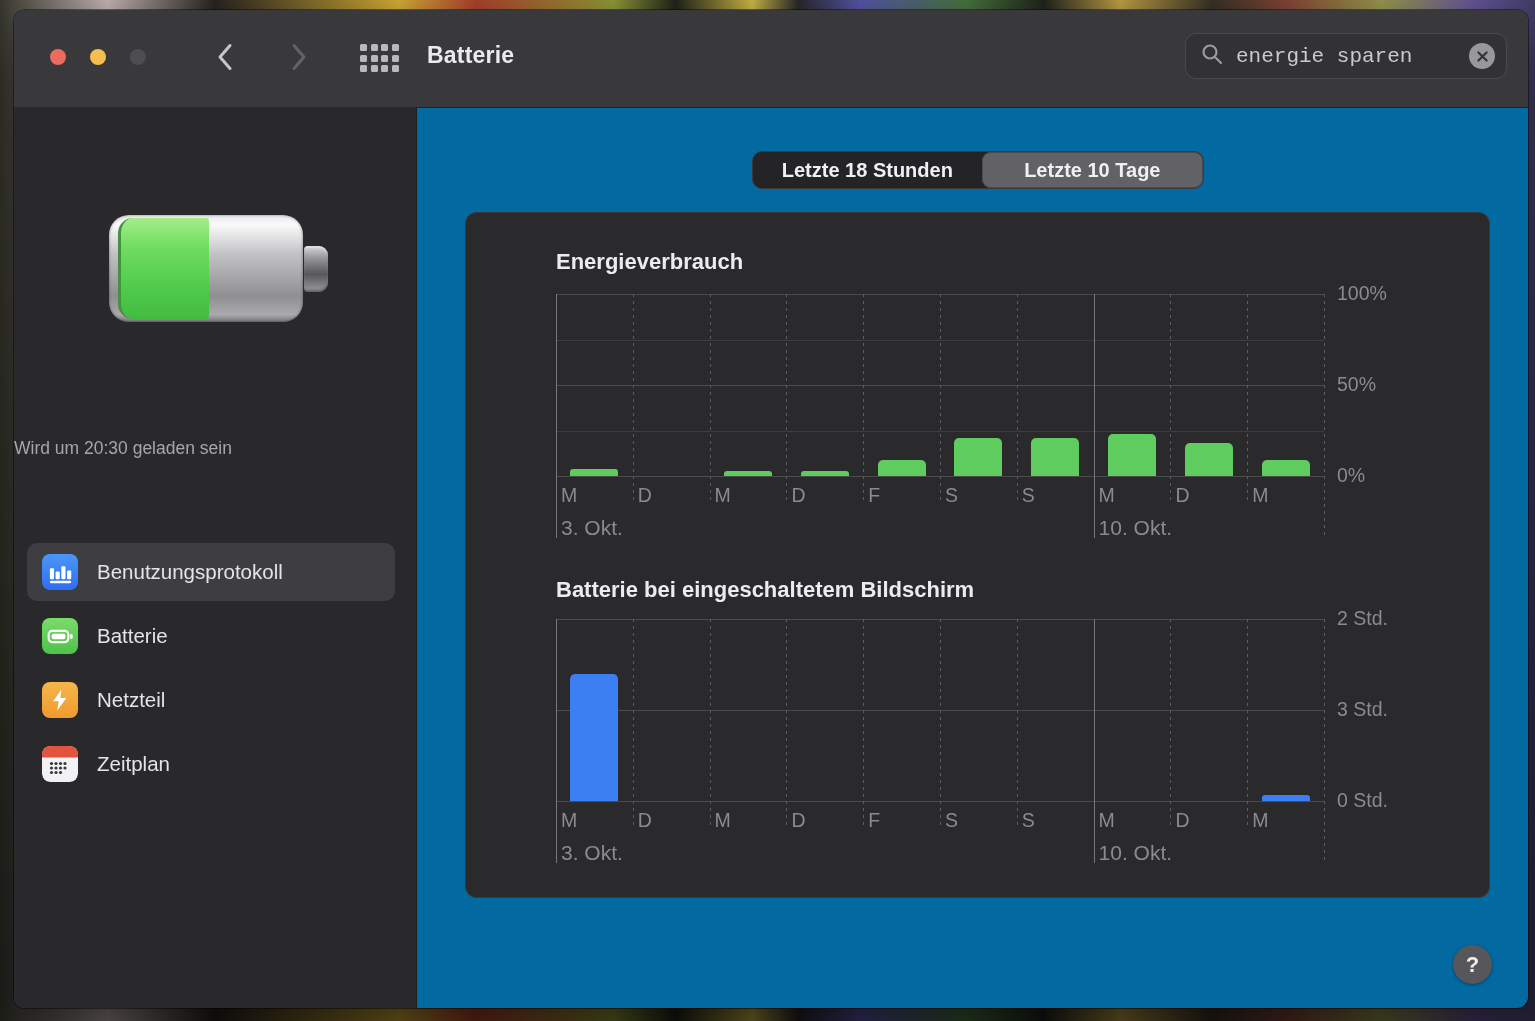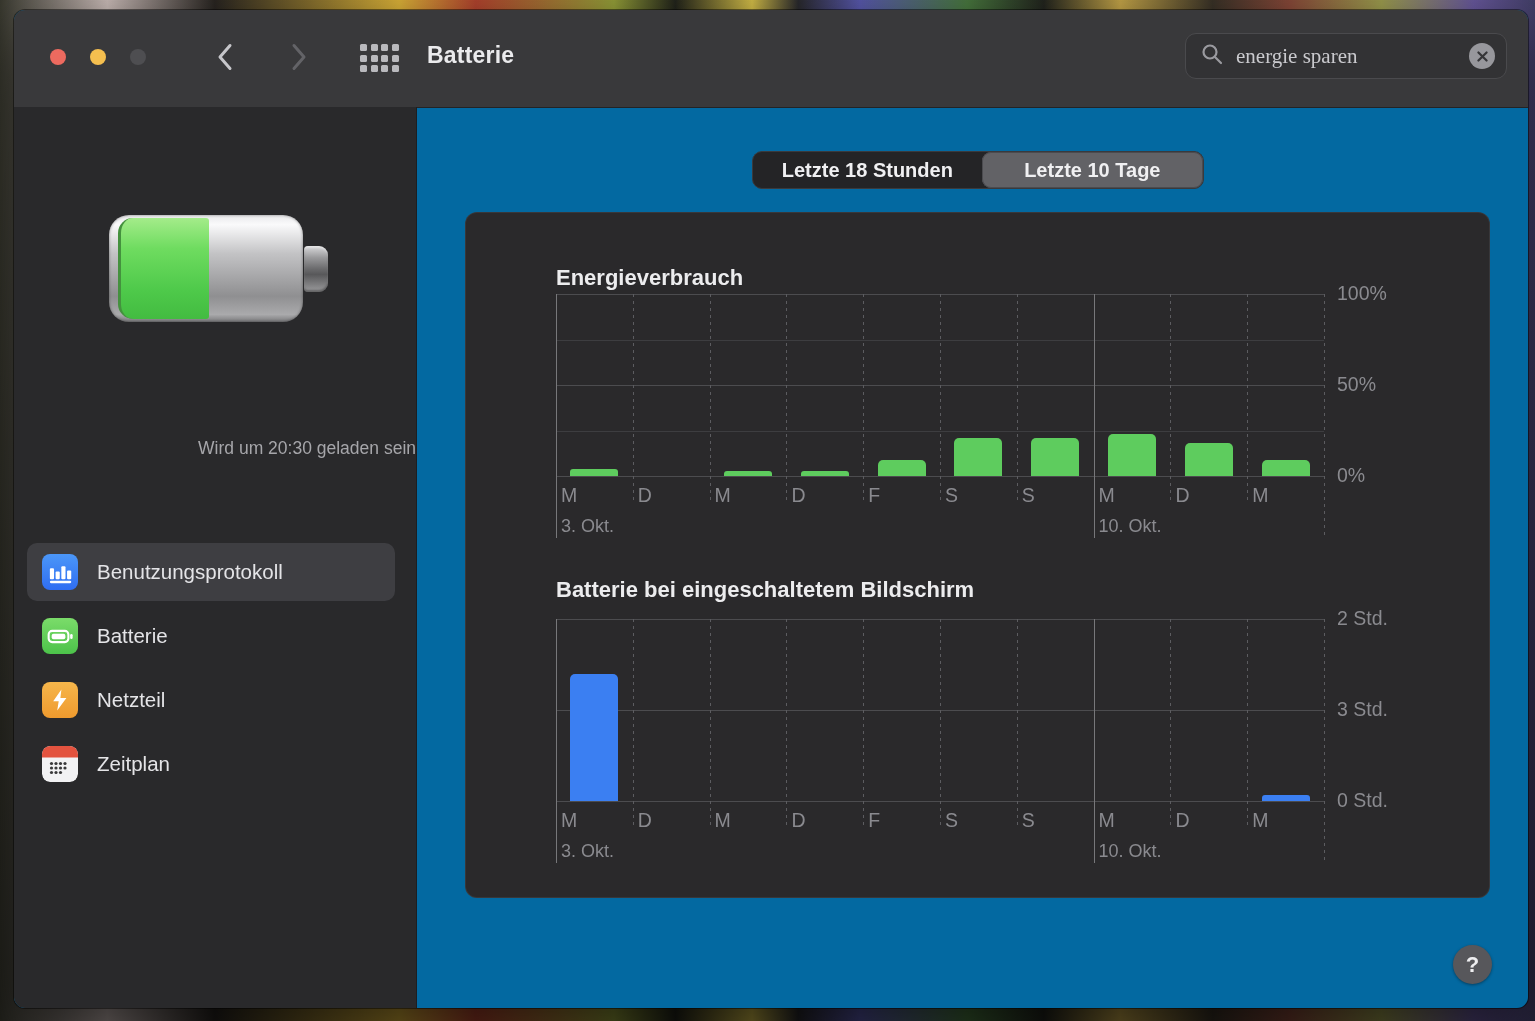--- a/index.html
+++ b/index.html
@@ -33,36 +33,36 @@
   .navbtn.back{left:196px;}
   .navbtn.fwd{left:270px;}
   .gridicon{position:absolute;left:346px;top:34px;width:39px;height:29px;display:grid;
     grid-template-columns:repeat(4,7px);grid-template-rows:repeat(3,7px);gap:3.5px;}
   .gridicon i{background:#b9b9bd;border-radius:1.5px;}
   .win-title{position:absolute;left:413px;top:32px;font-size:23px;font-weight:700;color:#ebebed;letter-spacing:.2px;}
   .search{position:absolute;left:1171px;top:23px;width:322px;height:46px;box-sizing:border-box;
     background:#323234;border:1.5px solid #4a4a4d;border-radius:11px;
     display:flex;align-items:center;padding:0 11px 0 14px;}
   .search input{flex:1;min-width:0;background:transparent;border:none;outline:none;
-    color:#cacace;font-size:21px;margin-left:10px;font-family:Liberation Serif, serif;}
+    color:#cacace;font-size:21px;margin-left:10px;font-family:Liberation Mono, monospace;}
   .clear-btn{flex:none;width:26px;height:26px;border-radius:50%;background:#97979c;
     display:flex;align-items:center;justify-content:center;cursor:default;}
   
   .sidebar{position:absolute;left:0;top:97px;width:402px;bottom:0;background:#29292b;border-right:1px solid #1e1e20;}
   .hero-battery{position:absolute;left:95px;top:108px;width:194px;height:107px;border-radius:20px;
     background:linear-gradient(180deg,#e9e9eb 0%,#fafafb 9%,#c3c3c5 36%,#8f8f91 76%,#aaaaac 93%,#78787a 100%);
     box-shadow:inset 0 0 3px rgba(0,0,0,0.45);}
   .hero-fill{position:absolute;left:9px;top:3px;bottom:3px;border-radius:15px 3px 3px 15px;
     background:linear-gradient(180deg,#a4ec8a 0%,#6fdc60 30%,#4ec94a 72%,#43bb41 100%);
     border-left:3px solid #44913e;box-sizing:border-box;}
   .hero-nub{position:absolute;left:290px;top:139px;width:24px;height:46px;border-radius:4px 9px 9px 4px;
     background:linear-gradient(180deg,#d9d9db 0%,#9a9a9c 25%,#6a6a6c 50%,#58585a 62%,#9c9c9e 100%);
     box-shadow:inset 0 2px 2px rgba(255,255,255,.35), inset 0 -2px 2px rgba(0,0,0,.35);}
   .charging{position:absolute;left:0;right:0;top:290px;text-align:center;font-size:22px;font-weight:700;color:#f2f2f4;}
-  .charging-detail{position:absolute;left:0;right:0;top:331px;text-align:right;font-size:17.5px;color:#a6a6aa;}
+  .charging-detail{position:absolute;left:0;right:0;top:331px;text-align:left;font-size:17.5px;color:#a6a6aa;}
   .srow{position:absolute;left:13px;width:368px;height:58px;border-radius:10px;display:flex;align-items:center;}
   .srow.selected{background:#3e3e42;}
   .srow .ic{width:36px;height:36px;border-radius:8px;margin-left:15px;flex:none;
     display:flex;align-items:center;justify-content:center;overflow:hidden;}
   .ic.blue{background:linear-gradient(180deg,#4b97f8,#2f6df2);}
   .ic.green{background:linear-gradient(180deg,#7bdc6a,#4cc24a);}
   .ic.orange{background:linear-gradient(180deg,#f6b64b,#ef9a2e);}
   .srow .lbl{margin-left:19px;font-size:20.5px;color:#e4e4e7;}
   
   .segmented{position:absolute;left:738px;top:141px;width:452px;height:38px;box-sizing:border-box;
@@ -74,21 +74,21 @@
     background:#2a292b;border:1px solid rgba(82,82,86,0.35);border-radius:12px;}
   .chart-title{position:absolute;left:90px;font-size:22px;font-weight:700;color:#ececee;}
   .plot{position:absolute;left:90px;width:768px;height:182px;}
   .hline{position:absolute;left:0;width:768px;height:1px;background:#3d3d40;}
   .hline.major{background:#4c4c4f;}
   .vline{position:absolute;top:0;width:1px;}
   .vline.dashed{background:repeating-linear-gradient(to bottom,#5c5c60 0px,#5c5c60 3px,transparent 3px,transparent 7px);}
   .vline.solid{background:#77777a;}
   .bar{position:absolute;}
   .daylab{position:absolute;top:190px;font-size:19.5px;color:#8a8a8f;}
-  .datelab{position:absolute;top:222px;font-size:18px;color:#8a8a8f;white-space:nowrap;}
+  .datelab{position:absolute;top:222px;font-size:21px;color:#8a8a8f;white-space:nowrap;}
   .ytick{position:absolute;left:781px;font-size:19.5px;color:#8a8a8f;white-space:nowrap;}
   .help{position:absolute;left:1439px;top:935px;width:39px;height:39px;border-radius:50%;background:#57575b;
     color:#eeeef0;font-size:22px;font-weight:700;display:flex;align-items:center;justify-content:center;
     box-shadow:0 1px 3px rgba(0,0,0,0.4);}
 </style>
 </head>
 <body>
 
 <div class="wallpaper"></div>
 
@@ -213,21 +213,21 @@
       <span class="lbl">Netzteil</span>
     </div>
   </div>
 
   <div class="segmented">
     <div class="seg a">Letzte 18 Stunden</div>
     <div class="seg b">Letzte 10 Tage</div>
   </div>
 
   <div class="panel">
-    <div class="chart-title" style="top:52px">Energieverbrauch</div>
+    <div class="chart-title" style="top:36px">Energieverbrauch</div>
     <div class="plot" style="top:81px">
         <div class="hline major" style="top: 0px;"></div>
         <div class="hline" style="top: 45.5px;"></div>
         <div class="hline major" style="top: 91px;"></div>
         <div class="hline" style="top: 136.5px;"></div>
         <div class="hline major" style="top: 182px;"></div>
         <div class="vline solid" style="left: 0px; height: 244px;"></div>
         <div class="vline dashed" style="left: 76.8px; height: 206px;"></div>
         <div class="vline dashed" style="left: 153.6px; height: 206px;"></div>
         <div class="vline dashed" style="left: 230.4px; height: 206px;"></div>

